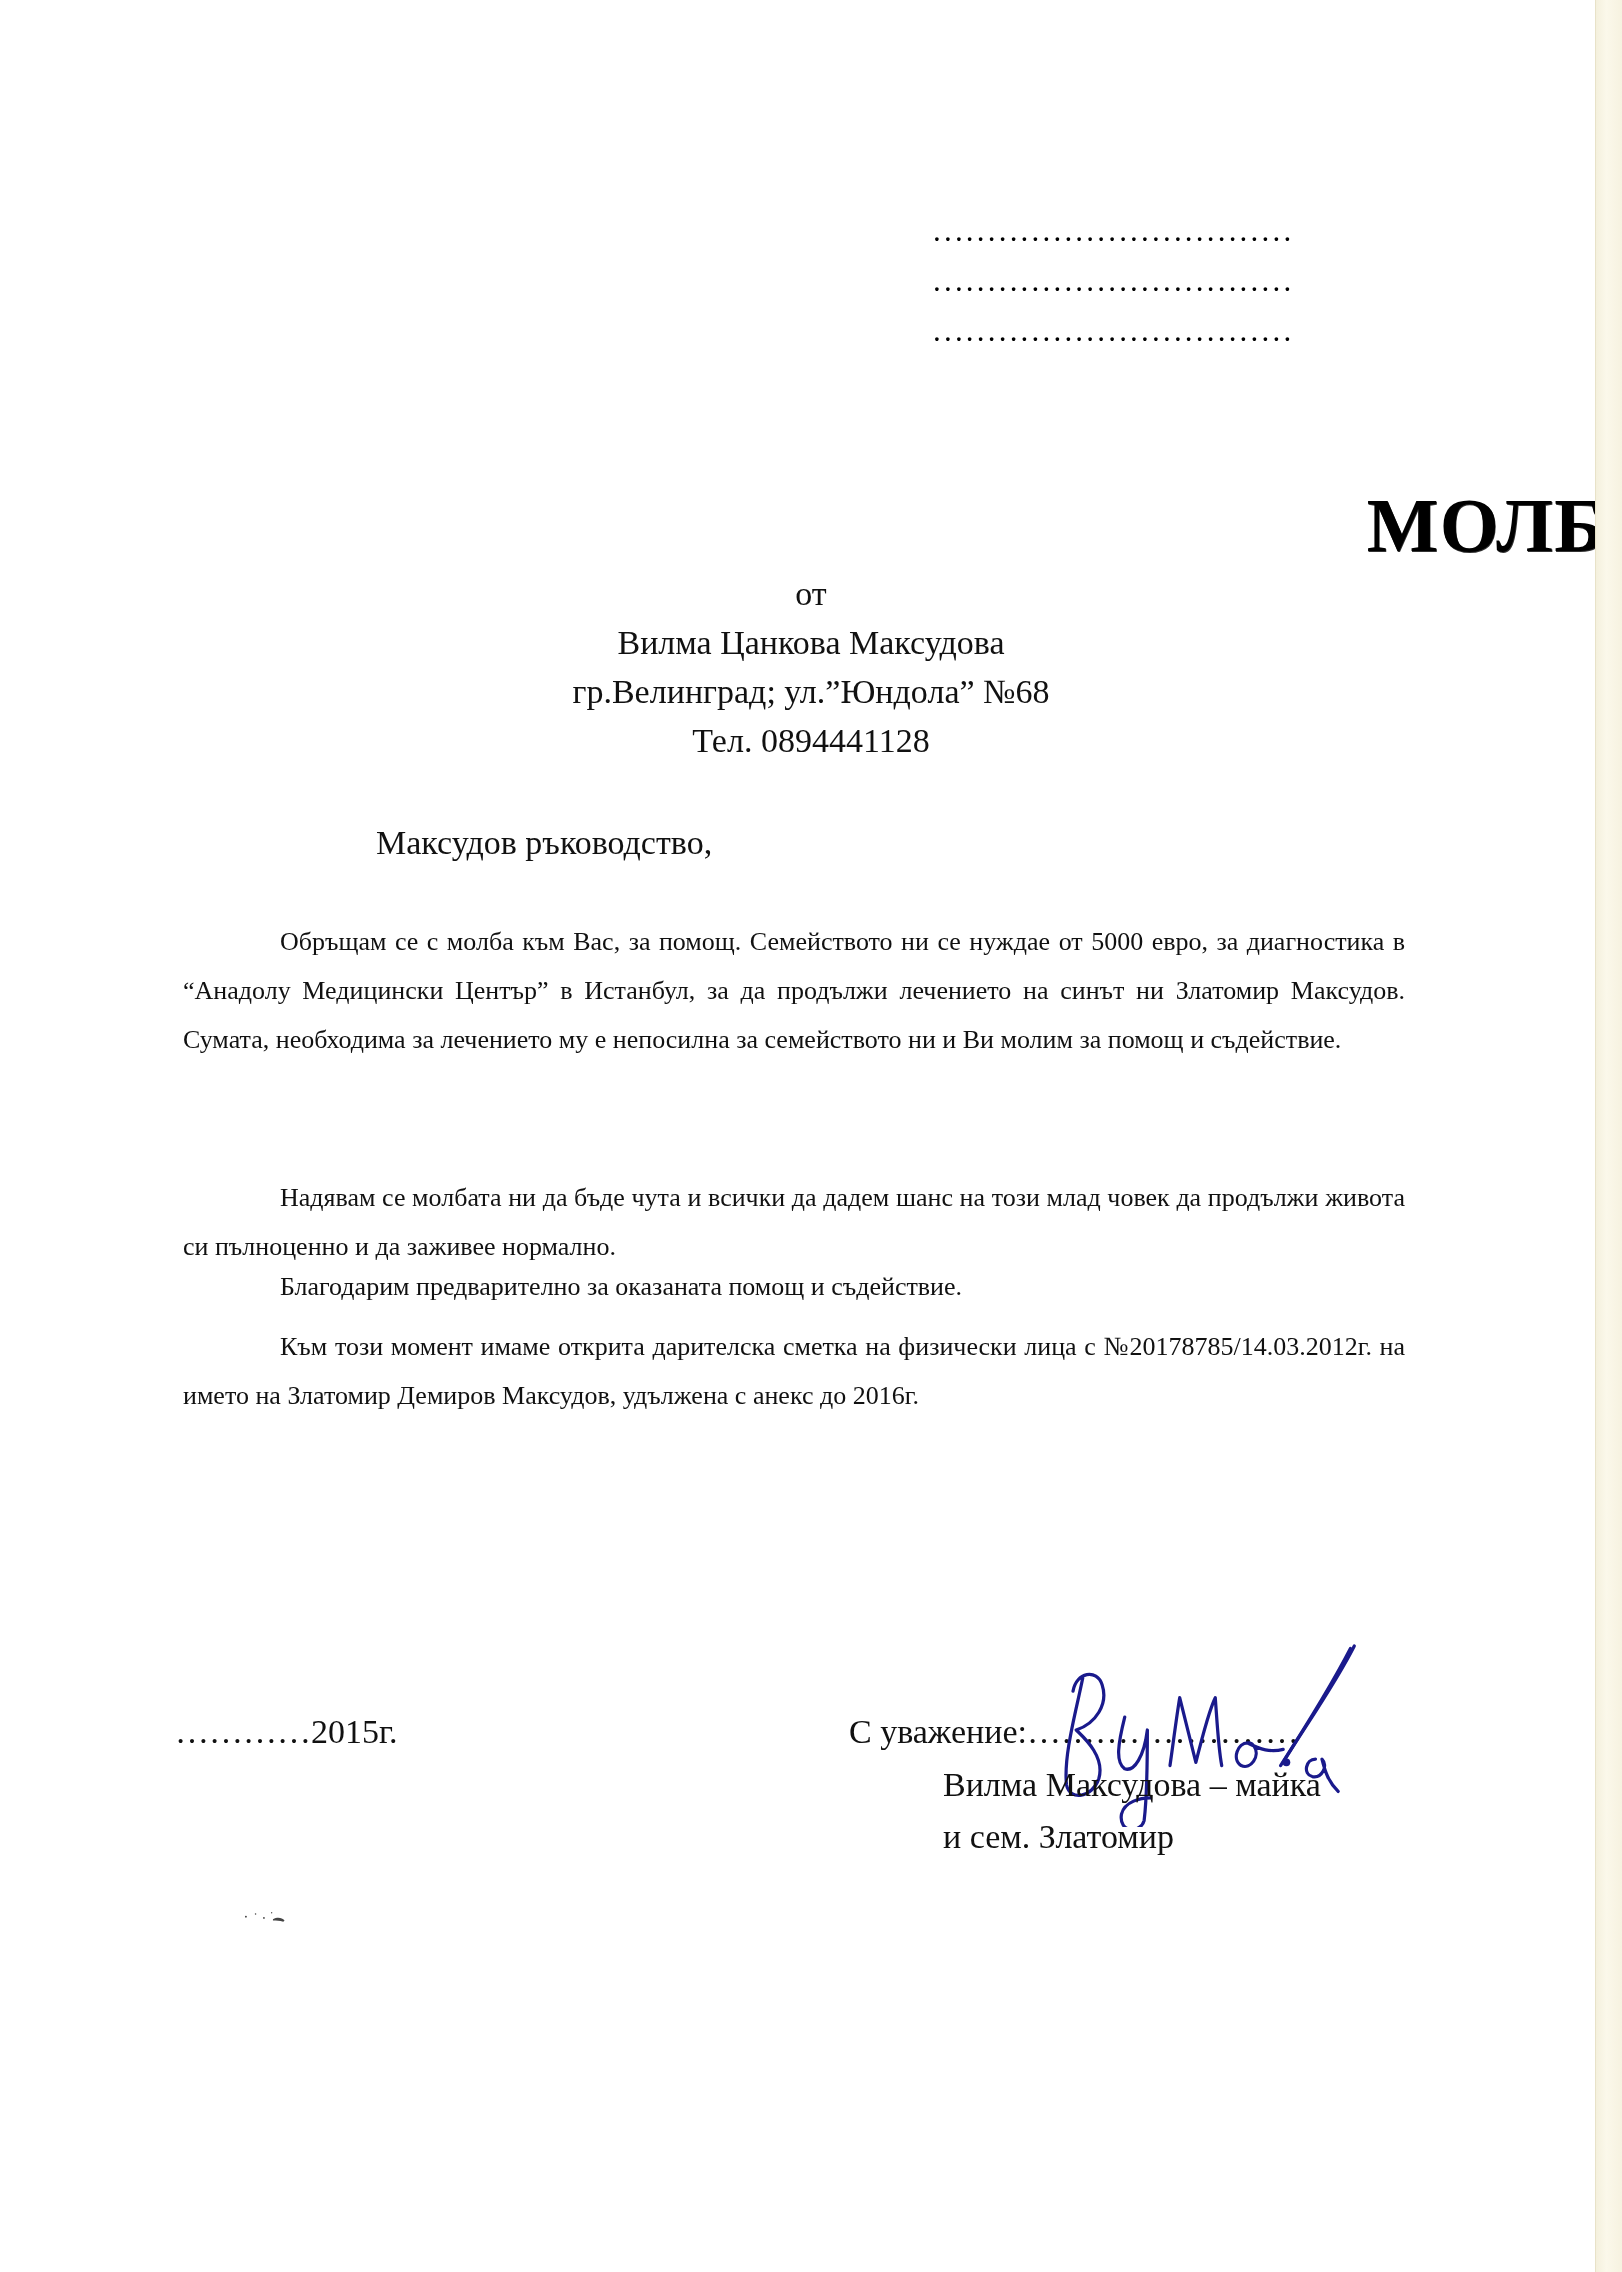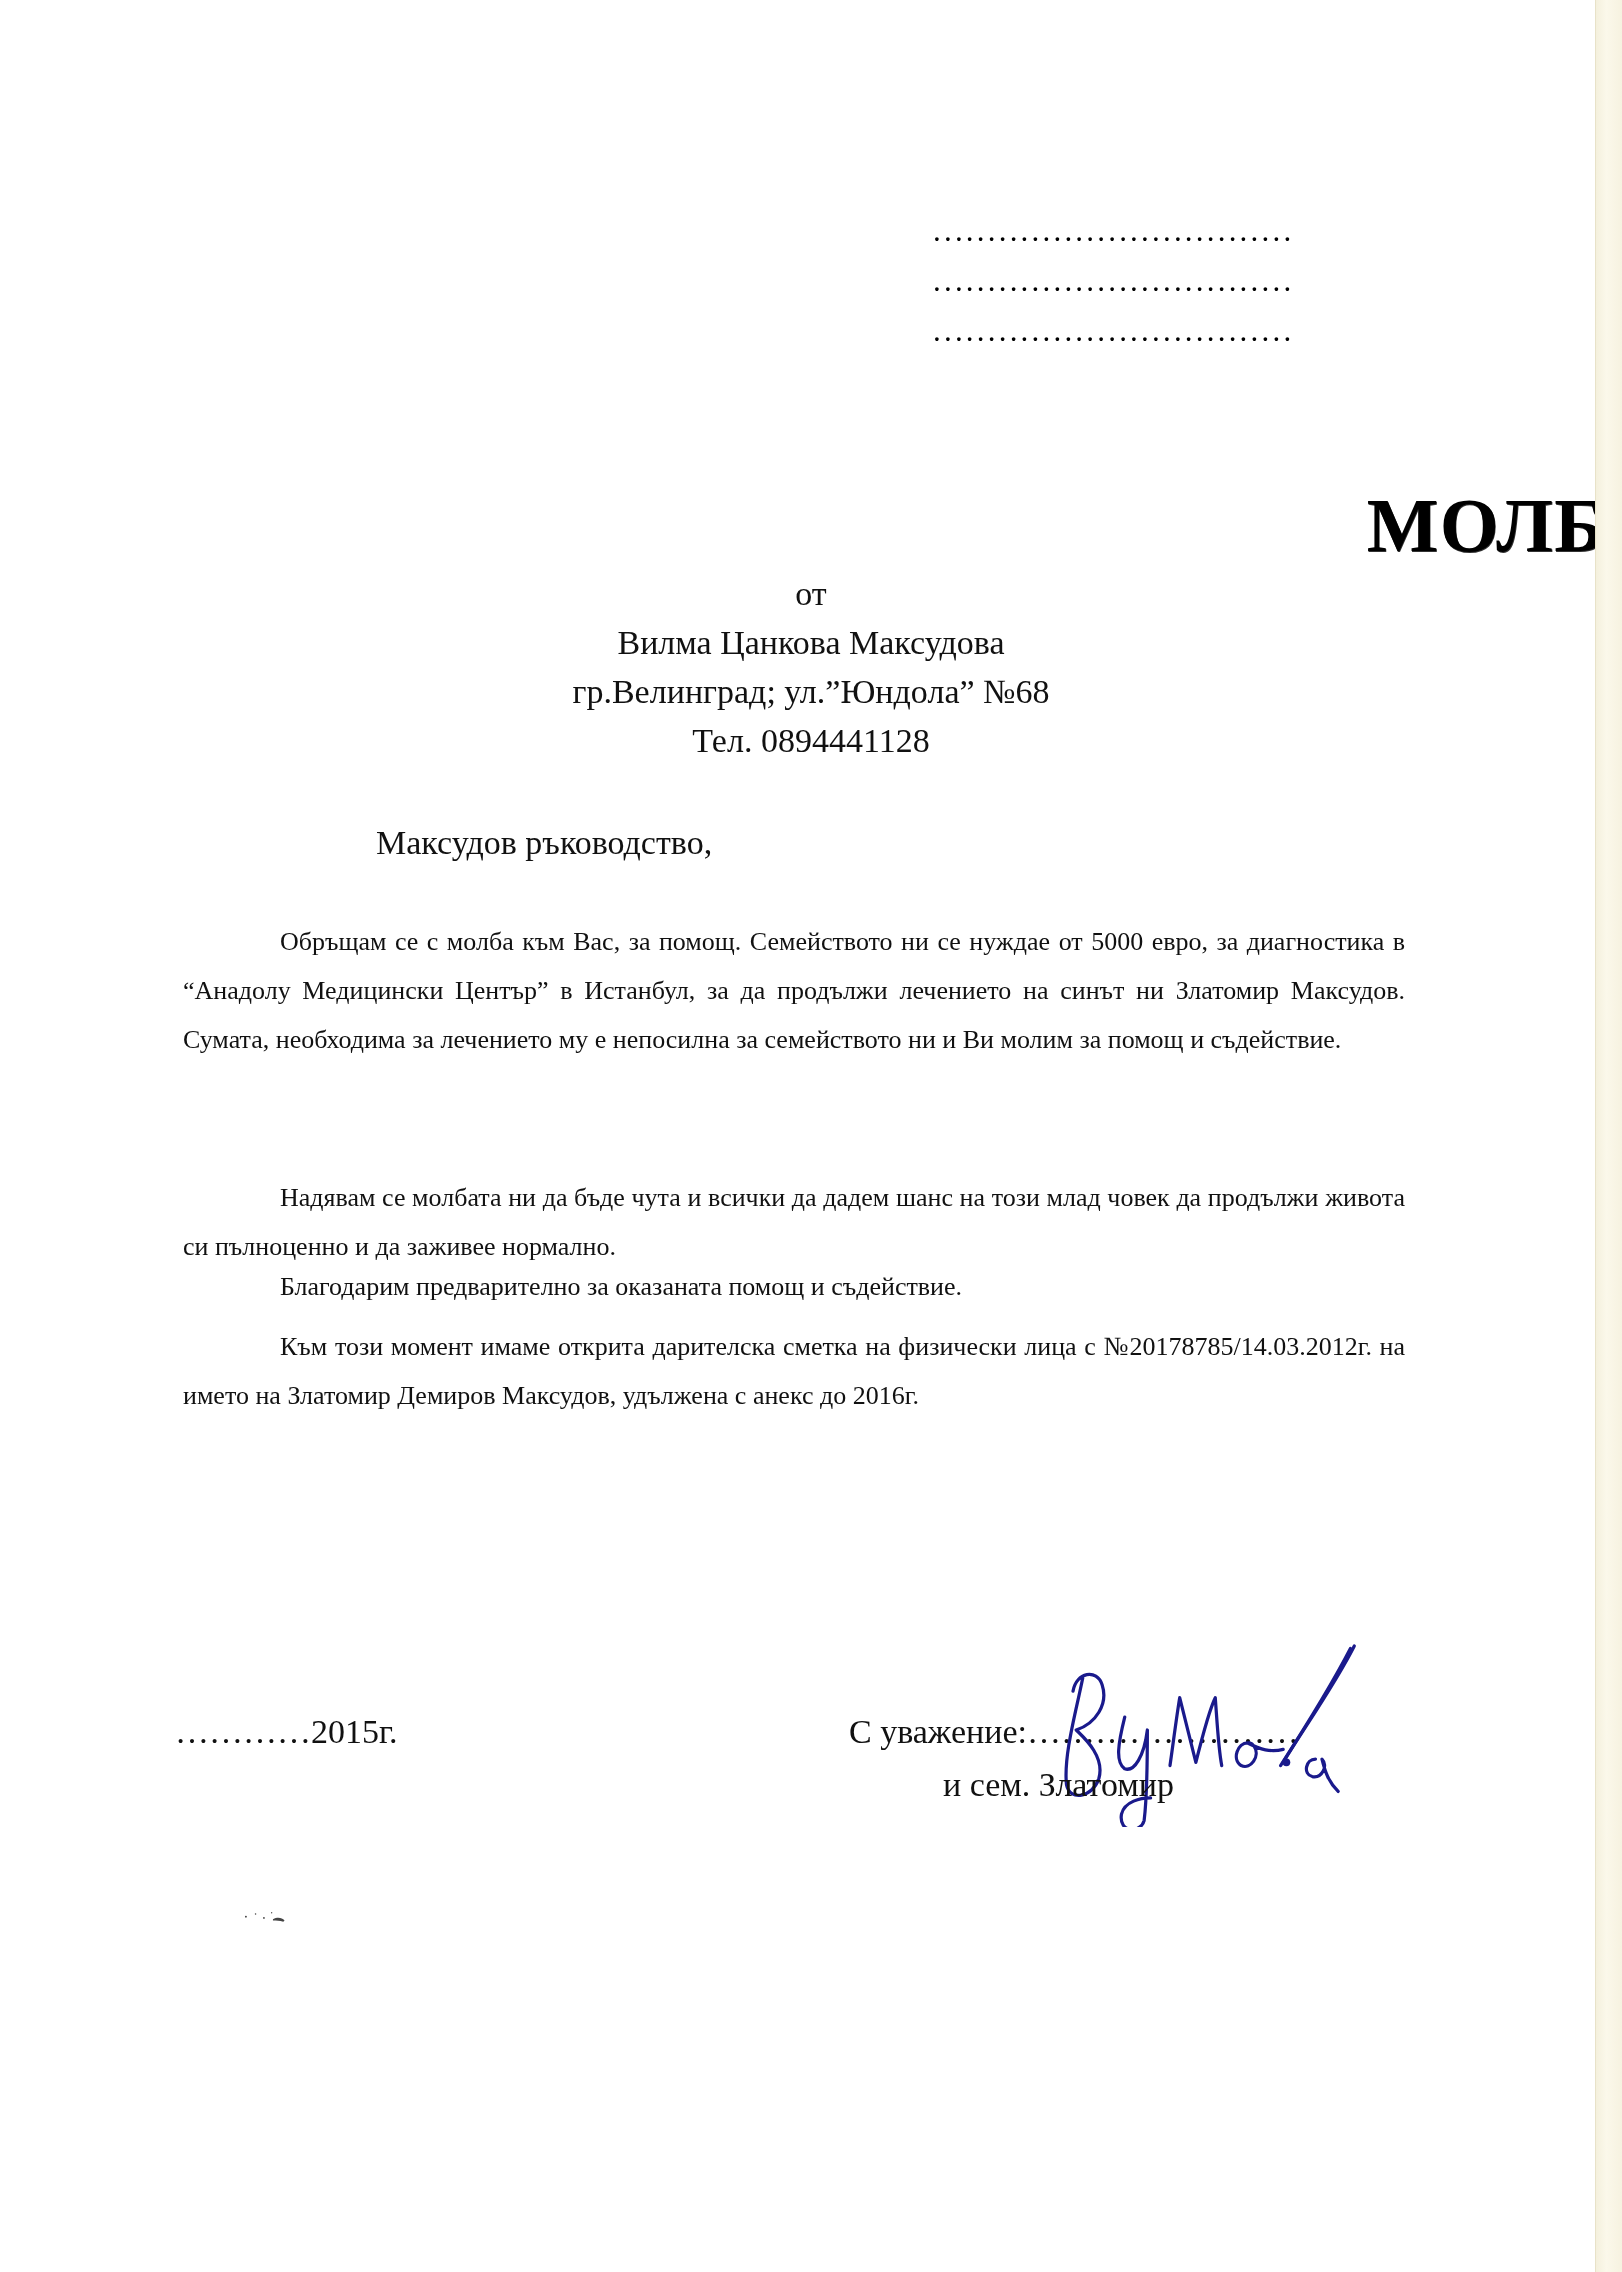--- a/index.html
+++ b/index.html
@@ -188,20 +188,21 @@
 
       <path d="M380 200 C 410 150, 460 80, 490 20"></path>
       <path d="M376 205 C 405 160, 450 90, 484 24"></path>
 
       <path d="M430 195 C 415 195, 410 218, 425 222 C 440 225, 450 205, 440 195 C 445 215, 450 230, 465 245"></path>
     </g>
     <circle cx="385" cy="200" r="6" fill="#1a1a8c"></circle>
   </svg>
 
   <div class="signer">
+    <div>Вилма Максудова – майка</div>
     <div>и  сем. Златомир</div>
   </div>
 
   <svg class="smudge" viewBox="0 0 90 30">
     <g fill="#444">
       <circle cx="20" cy="18" r="1.5"></circle>
       <circle cx="35" cy="14" r="1.2"></circle>
       <circle cx="48" cy="20" r="1.4"></circle>
       <circle cx="60" cy="12" r="1"></circle>
       <path d="M62 22 C 70 18, 76 20, 80 24 L 78 26 C 72 24, 68 24, 62 24 Z"></path>

